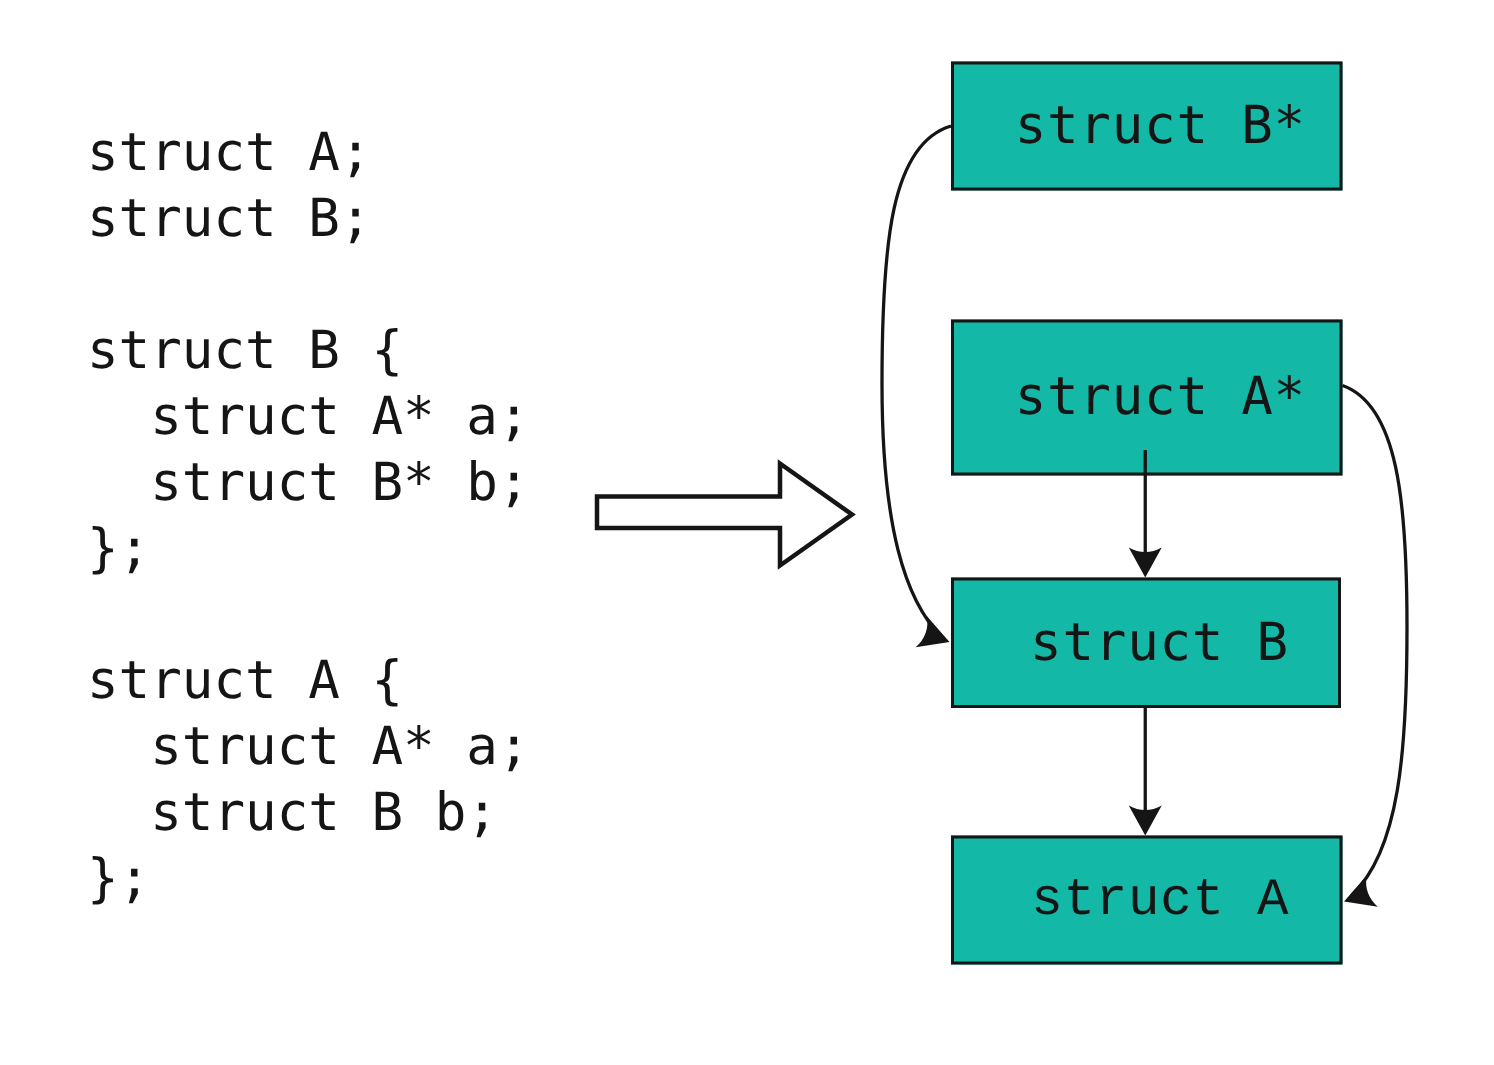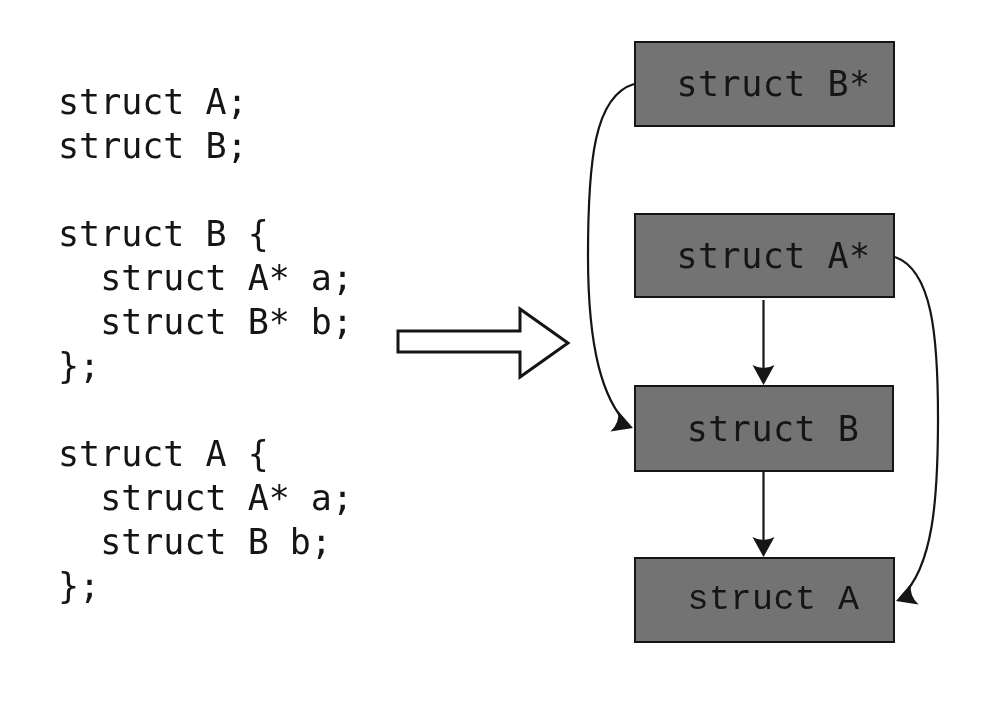--- a/index.html
+++ b/index.html
@@ -19,33 +19,33 @@
     margin: 0;
     font-family: "DejaVu Sans Mono", "Liberation Mono", monospace;
     font-size: 35px;
     line-height: 44px;
     white-space: pre;
     color: #151515;
   }
   .node {
     position: absolute;
     box-sizing: border-box;
-    background: #737373;
+    background: #14b8a6;
     border: 2px solid #151515;
     display: flex;
     align-items: center;
     justify-content: center;
     font-size: 35px;
     letter-spacing: 0.5px;
     color: #151515;
     z-index: 1;
     padding-left: 18px;
   }
   .node-b-ptr { left: 634px; top: 41px;  width: 261px; height: 86px; }
-  .node-a-ptr { left: 634px; top: 213px; width: 261px; height: 85px; }
+  .node-a-ptr { left: 634px; top: 213px; width: 261px; height: 104px; }
   .node-b     { left: 634px; top: 385px; width: 260px; height: 87px; }
   .node-a     { left: 634px; top: 557px; width: 261px; height: 86px; font-family: Liberation Mono, monospace; }
   .arrows-layer {
     position: absolute;
     left: 0; top: 0;
     width: 996px; height: 710px;
     z-index: 2;
     pointer-events: none;
   }
   .edge-line { fill: none; stroke: #151515; stroke-width: 2.2px; }

